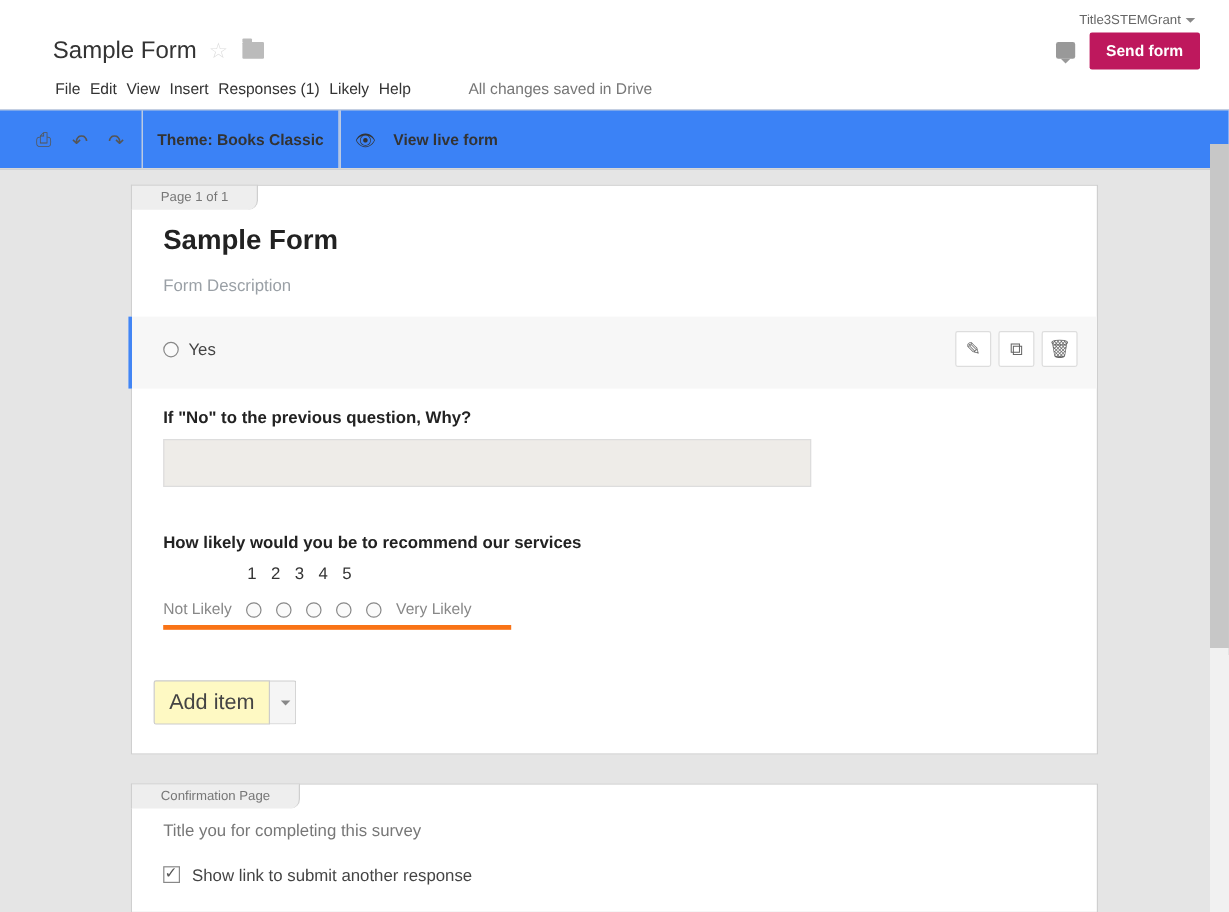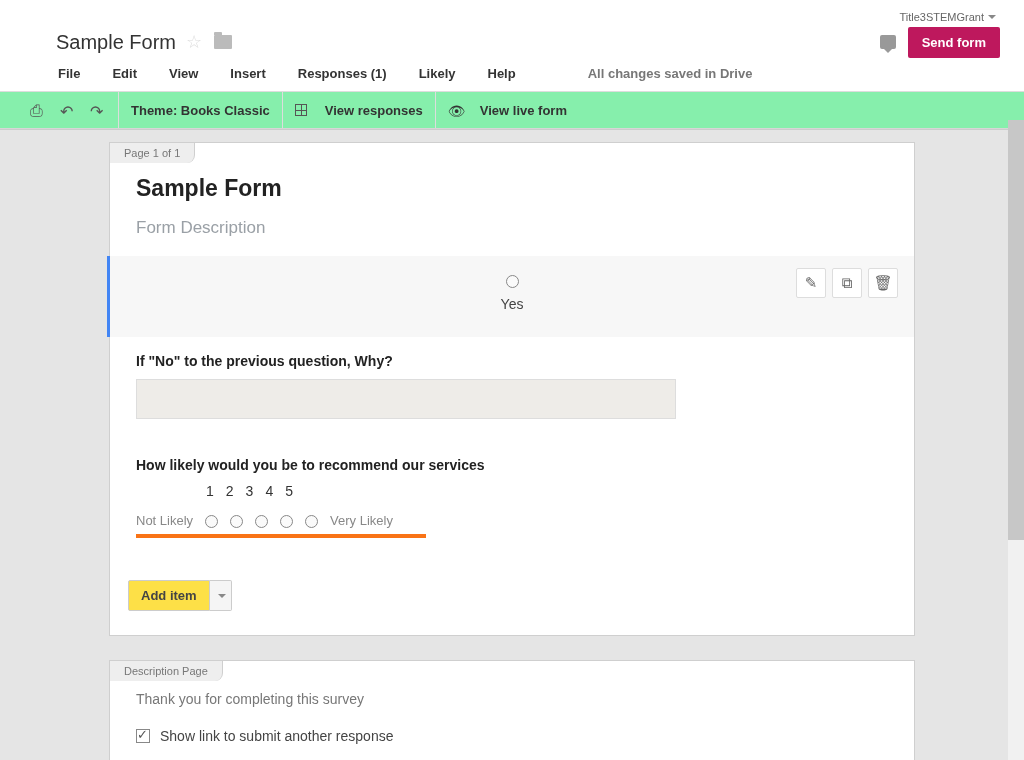--- a/index.html
+++ b/index.html
@@ -1,64 +1,64 @@
 <!DOCTYPE html>
 <html><head>
 <meta charset="utf-8">
 <style>
 * { box-sizing: border-box; margin: 0; padding: 0; }
 body { font-family: Arial, sans-serif; font-size: 13px; color: #222; background: #fff; width: 1024px; height: 760px; overflow: hidden; position: relative; }
-.header { padding: 8px 18px 0 44px; margin-left: 12px; }
+.header { padding: 8px 18px 0 44px; }
 .account-row { display: flex; justify-content: flex-end; align-items: center; padding-right: 10px; height: 18px; }
 .account-name { font-size: 11px; color: #666; }
 .caret-down { display: inline-block; width:0; height:0; border-left:4px solid transparent; border-right:4px solid transparent; border-top:4px solid #888; margin-left:4px; vertical-align: middle;}
 .title-row { display:flex; align-items:center; height:32px; }
 .doc-title { font-size:20px; color:#333; }
 .star-icon { color:#ddd; font-size:18px; margin-left:10px; }
 .folder-icon { width:18px; height:14px; background:#bbb; margin-left:12px; border-radius:1px; position:relative; }
 .folder-icon::before { content:''; position:absolute; top:-3px; left:0; width:8px; height:3px; background:#bbb; border-radius:1px 1px 0 0;}
 .right-actions { margin-left:auto; display:flex; align-items:center; gap:12px; padding-right:6px;}
 .chat-icon { width:16px; height:14px; background:#999; border-radius:2px; position:relative; }
 .chat-icon::after { content:''; position:absolute; bottom:-4px; left:4px; width:0;height:0;border-left:4px solid transparent;border-right:4px solid transparent;border-top:4px solid #999;}
 .send-btn { background:#be185d; color:#fff; border:none; padding:8px 14px; font-size:13px; font-weight:bold; border-radius:2px; cursor:pointer;}
-.menu-row { display:flex; align-items:center; gap:32px; padding:8px 0 10px 2px; font-size:13px; color:#333;font-weight:bold;}
+.menu-row { display:flex; align-items:center; gap:8px; padding:8px 0 10px 2px; font-size:13px; color:#333;}
 .menu-item { cursor:pointer; }
 .save-status { color:#777; margin-left:40px; font-size:13px;}
-.toolbar { border-top:1px solid #ddd; border-bottom:1px solid #d7d7d7; background:#86efac; height:38px; display:flex; align-items:center; padding:0 18px; font-size:13px; color:#333;}
+.toolbar { border-top:1px solid #ddd; border-bottom:1px solid #d7d7d7; background:#3b82f6; height:50px; display:flex; align-items:center; padding:0 18px; font-size:13px; color:#333;}
 .tb-group { display:flex; align-items:center; gap:14px; padding:0 12px; height:100%;}
 .tb-sep { width:1px; height:100%; background:#ddd; }
 .tb-icon { width:16px; height:16px; display:inline-block; }
 .print-icon::before { content:'⎙'; font-size:16px; color:#555;}
 .undo-icon::before { content:'↶'; font-size:16px; color:#555;}
 .redo-icon::before { content:'↷'; font-size:16px; color:#555;}
 .theme-label { font-weight:bold; }
 .grid-icon{ display:inline-block; width:12px;height:12px;border:1px solid #555; position:relative; margin-right:4px; vertical-align:middle;}
 .grid-icon::before{content:'';position:absolute;top:50%;left:0;right:0;border-top:1px solid #555;}
 .grid-icon::after{content:'';position:absolute;left:50%;top:0;bottom:0;border-left:1px solid #555;}
 .eye-icon{ display:inline-block; width:14px;height:14px; margin-right:4px; vertical-align:middle; font-size:14px;}
 .workspace { background:#e5e5e5; height:640px; overflow-y:auto; padding:12px 0 30px; border-top:1px solid #ccc;}
 .page { width:806px; margin:0 auto; background:#fff; border:1px solid #cfcfcf; position:relative; }
-.page-tab { position:absolute; top:-1px; left:-1px; background:#eee; border:1px solid #cfcfcf; border-bottom:none; padding:4px 14px; font-size:11px; color:#777; border-radius:0 0 8px 0;}
+.page-tab { position:absolute; top:-1px; left:-1px; background:#eee; border:1px solid #cfcfcf; border-bottom:none; padding:4px 24px; font-size:11px; color:#777; border-radius:0 0 8px 0;}
 .form-head { padding:32px 26px 18px;}
 .form-title { font-size:23px; font-weight:bold; color:#222; margin-bottom:16px;}
-.form-desc { color:#9aa0a6; font-size:17px;}
+.form-desc { color:#9aa0a6; font-size:14px;}
 .question { padding:16px 26px 22px; position:relative;}
 .question.sel { background:#f7f7f7; border-left:3px solid #4285f4; margin-left:-3px;}
 .q-title { font-weight:bold; font-size:14px; color:#222; margin-bottom:10px;}
-.opt-row { display:flex; align-items:center; gap:8px; padding:3px 0; font-size:14px; color:#444;flex-direction:column;}
+.opt-row { display:flex; align-items:center; gap:8px; padding:3px 0; font-size:14px; color:#444;}
 .radio-dot { width:13px; height:13px; border:1px solid #888; border-radius:50%; background:#fafafa; flex-shrink:0;}
 .q-actions { position:absolute; top:12px; right:16px; display:flex; gap:6px;}
 .icon-btn { width:30px;height:30px;border:1px solid #ddd;background:#fff;border-radius:2px;display:flex;align-items:center;justify-content:center;cursor:pointer;color:#666;font-size:15px;}
 .textarea-box { width:540px; height:40px; background:#eeece8; border:1px solid #ddd;}
 .scale-table { margin-top:10px;}
 .scale-nums { display:flex; gap:12px; margin-left:70px; font-size:14px; color:#333;}
 .scale-row { display:flex; align-items:flex-end; gap:12px; margin-top:14px; padding-bottom:6px; border-bottom:4px solid #f97316; width:290px;}
 .scale-lbl { color:#888; font-size:13px;}
 .add-item { margin:20px 0 24px 18px; display:inline-flex;}
-.add-item-btn { border:1px solid #ccc; background:#fde047; padding:7px 12px; font-size:13px; color:#444; cursor:pointer; border-radius:2px 0 0 2px;font-weight:bold;}
+.add-item-btn { border:1px solid #ccc; background:#fef9c3; padding:7px 12px; font-size:18px; color:#444; cursor:pointer; border-radius:2px 0 0 2px;}
 .add-item-drop { border:1px solid #ccc; border-left:none; background:#f5f5f5; width:22px; display:flex;align-items:center;justify-content:center; border-radius:0 2px 2px 0; cursor:pointer;}
 .confirm-page { width:806px; margin:24px auto 0; background:#fff; border:1px solid #cfcfcf; position:relative; padding:30px 22px 18px;}
 .confirm-msg { color:#777; font-size:14px; margin-bottom:16px; padding-left:4px;}
 .check-row { display:flex; align-items:center; gap:10px; padding:5px 4px; font-size:14px; color:#444;}
 .chk { width:14px;height:14px;border:1px solid #888;background:#fff;flex-shrink:0;position:relative;}
 .chk.checked::after{content:'✓';position:absolute;top:-3px;left:0;font-size:13px;color:#555;}
 .scrollbar-track { position:absolute; right:0; top:120px; bottom:0; width:16px; background:#f1f1f1;}
 .scrollbar-thumb { position:absolute; top:0; width:100%; height:420px; background:#c7c7c7;}
 </style>
 </head>
@@ -94,24 +94,20 @@
   <div class="tb-group">
     <span class="tb-icon print-icon"></span>
     <span class="tb-icon undo-icon"></span>
     <span class="tb-icon redo-icon"></span>
   </div>
   <div class="tb-sep"></div>
   <div class="tb-group">
     <span><span class="theme-label">Theme: </span><span style="font-weight:bold">Books Classic</span></span>
   </div>
   <div class="tb-sep"></div>
-  <div class="tb-group">
-    <span class="grid-icon"></span>
-    <span style="font-weight:bold">View responses</span>
-  </div>
   <div class="tb-sep"></div>
   <div class="tb-group">
     <span class="eye-icon">👁</span>
     <span style="font-weight:bold">View live form</span>
   </div>
 </div>
 
 <div class="workspace">
   <div class="page">
     <div class="page-tab">Page 1 of 1</div>
@@ -161,22 +157,22 @@
 
     <div class="add-item">
       <div class="add-item-btn">Add item</div>
       <div class="add-item-drop">
           <span class="caret-down"></span>
         </div>
     </div>
   </div>
 
   <div class="confirm-page">
-    <div class="page-tab">Description Page</div>
-    <div class="confirm-msg">Thank you for completing this survey</div>
+    <div class="page-tab">Confirmation Page</div>
+    <div class="confirm-msg">Title you for completing this survey</div>
     <div class="check-row">
       <span class="chk checked"></span>
       <span>Show link to submit another response</span>
     </div>
 
   </div>
 </div>
 
 <div class="scrollbar-track">
   <div class="scrollbar-thumb"></div>

